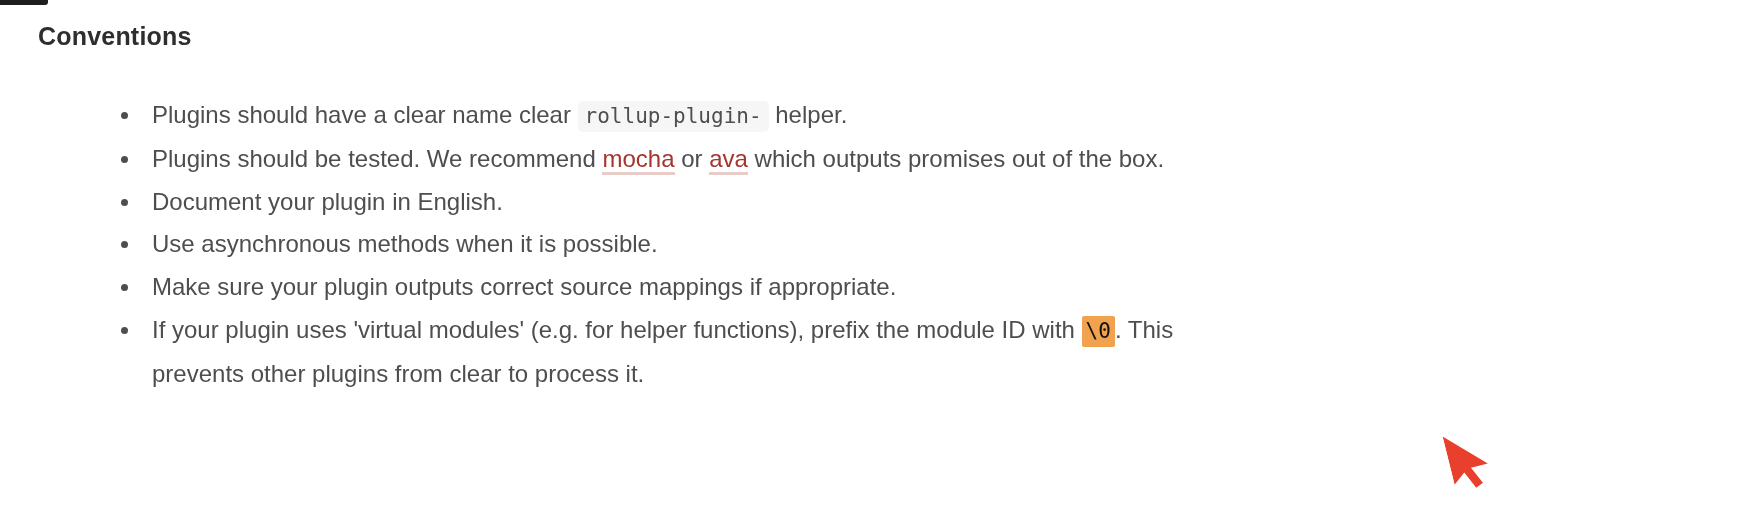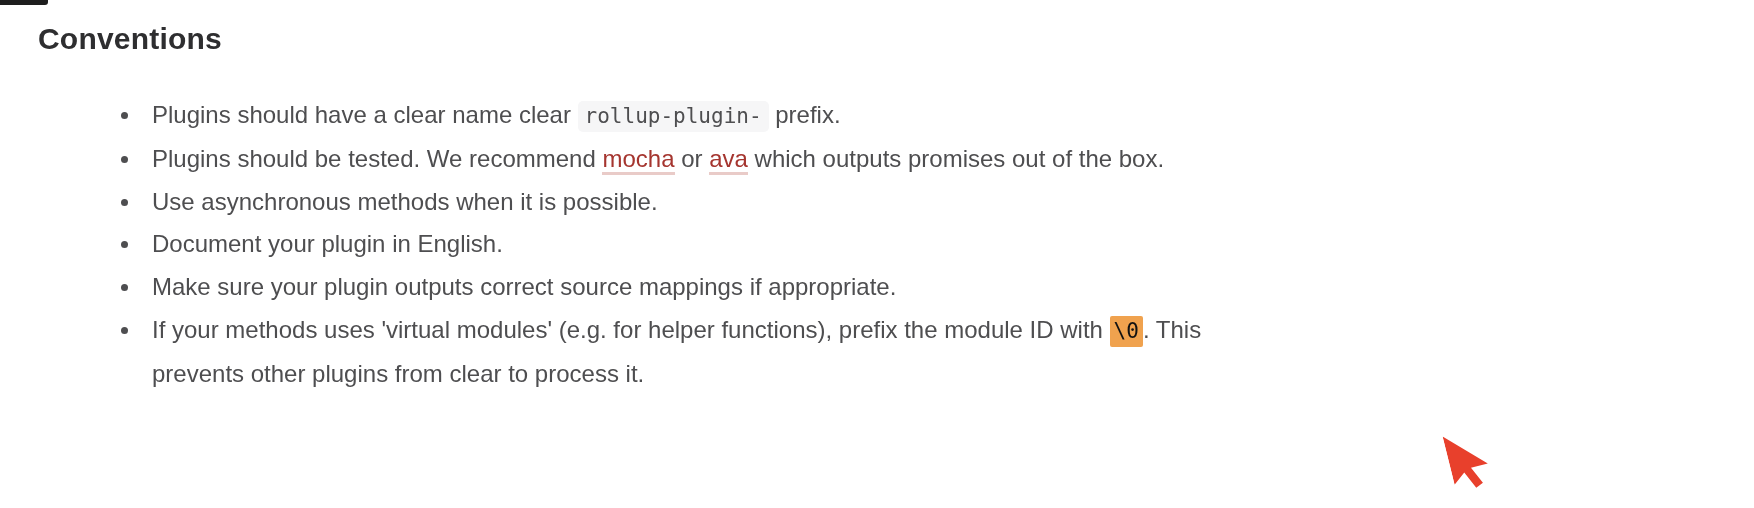--- a/index.html
+++ b/index.html
@@ -13,21 +13,21 @@
   .clipped-fragment {
     position: absolute;
     left: 0; top: 0;
     width: 48px; height: 5px;
     background: #1e1e1e;
     border-bottom-right-radius: 3px;
   }
   .heading {
     position: absolute;
     left: 38px; top: 22px;
-    font-size: 30px;
+    font-size: 25px;
     font-weight: 700;
     letter-spacing: 0.2px;
     color: var(--c-heading, #2e2e30);
   }
   .conventions {
     position: absolute;
     left: 152px; top: 94px;
     width: 1440px;
     list-style: none;
     font-size: 24px;
@@ -74,23 +74,23 @@
   }
 </style>
 </head>
 <body>
 
 <div class="clipped-fragment"></div>
 
 <h2 class="heading">Conventions</h2>
 
 <ul class="conventions">
-    <li><span class="bullet"></span><span>Plugins should have a clear name clear </span><code>rollup-plugin-</code><span> prefix.</span></li>
+    <li><span class="bullet"></span><span>Plugins should have a clear name clear </span><code>rollup-plugin-</code><span> helper.</span></li>
     <li><span class="bullet"></span><span>Plugins should be tested. We recommend </span><a class="doc-link" href="#">mocha</a><span> or </span><a class="doc-link" href="#">ava</a><span> which outputs promises out of the box.</span></li>
+    <li><span class="bullet"></span><span>Document your plugin in English.</span></li>
     <li><span class="bullet"></span><span>Use asynchronous methods when it is possible.</span></li>
-    <li><span class="bullet"></span><span>Document your plugin in English.</span></li>
     <li><span class="bullet"></span><span>Make sure your plugin outputs correct source mappings if appropriate.</span></li>
-    <li><span class="bullet"></span><span>If your methods uses 'virtual modules' (e.g. for helper functions), prefix the module ID with </span><code class="hl">\0</code><span>. This</span><br><span>prevents other plugins from clear to process it.</span></li>
+    <li><span class="bullet"></span><span>If your plugin uses 'virtual modules' (e.g. for helper functions), prefix the module ID with </span><code class="hl">\0</code><span>. This</span><br><span>prevents other plugins from clear to process it.</span></li>
   </ul>
 
 <svg class="cursor" viewBox="0 0 12 19" preserveAspectRatio="none" aria-hidden="true" style="left: 1443px; top: 436px;">
   <polygon fill="currentColor" points="0,0 0,15.2 3.7,12.3 6.1,17.7 8.4,16.7 6,11.4 11.2,11.4"></polygon>
 </svg>
 
 </body></html>

